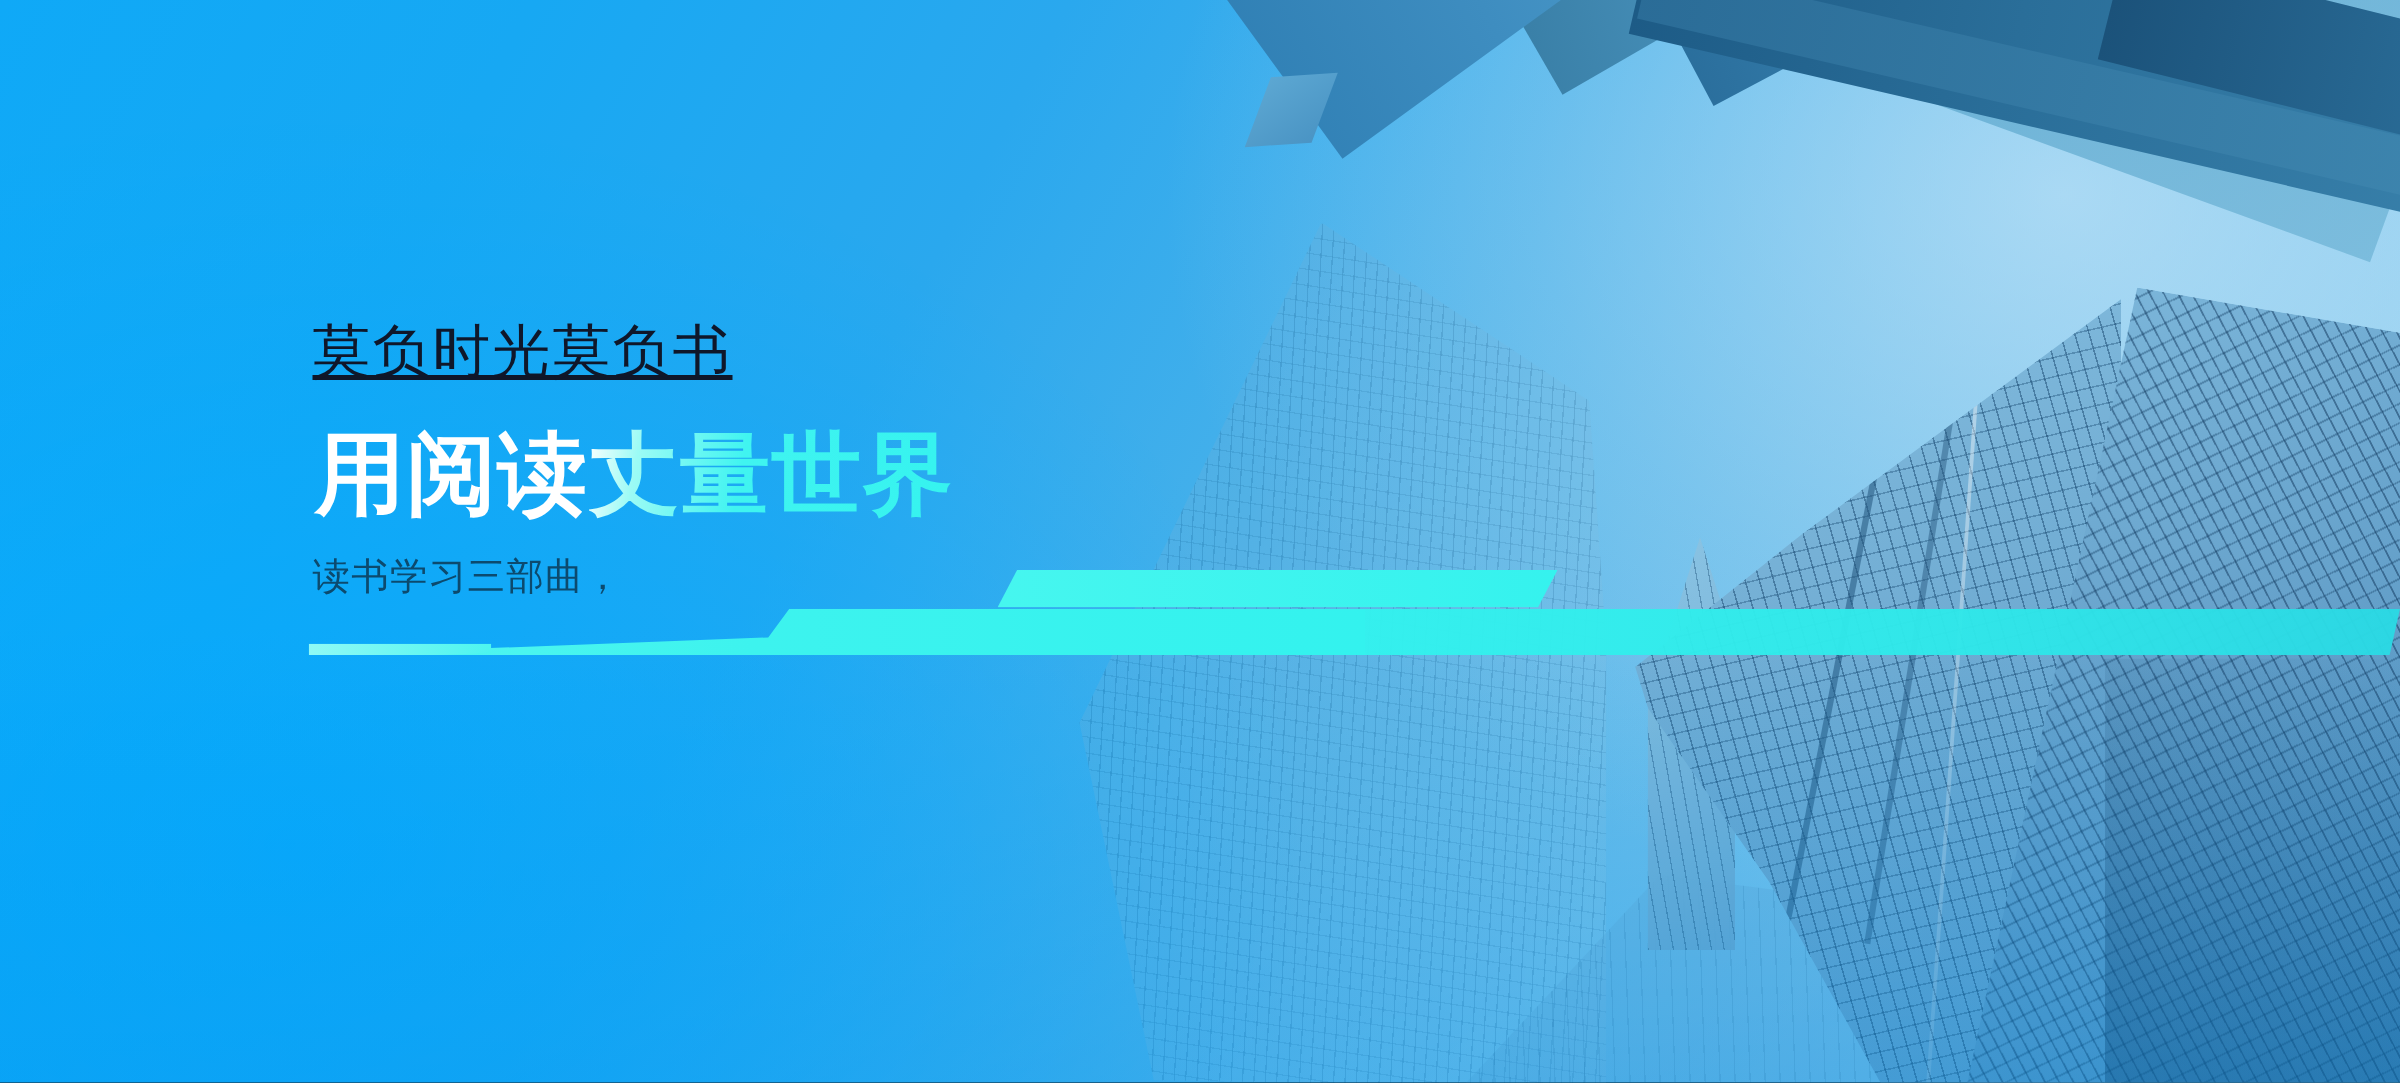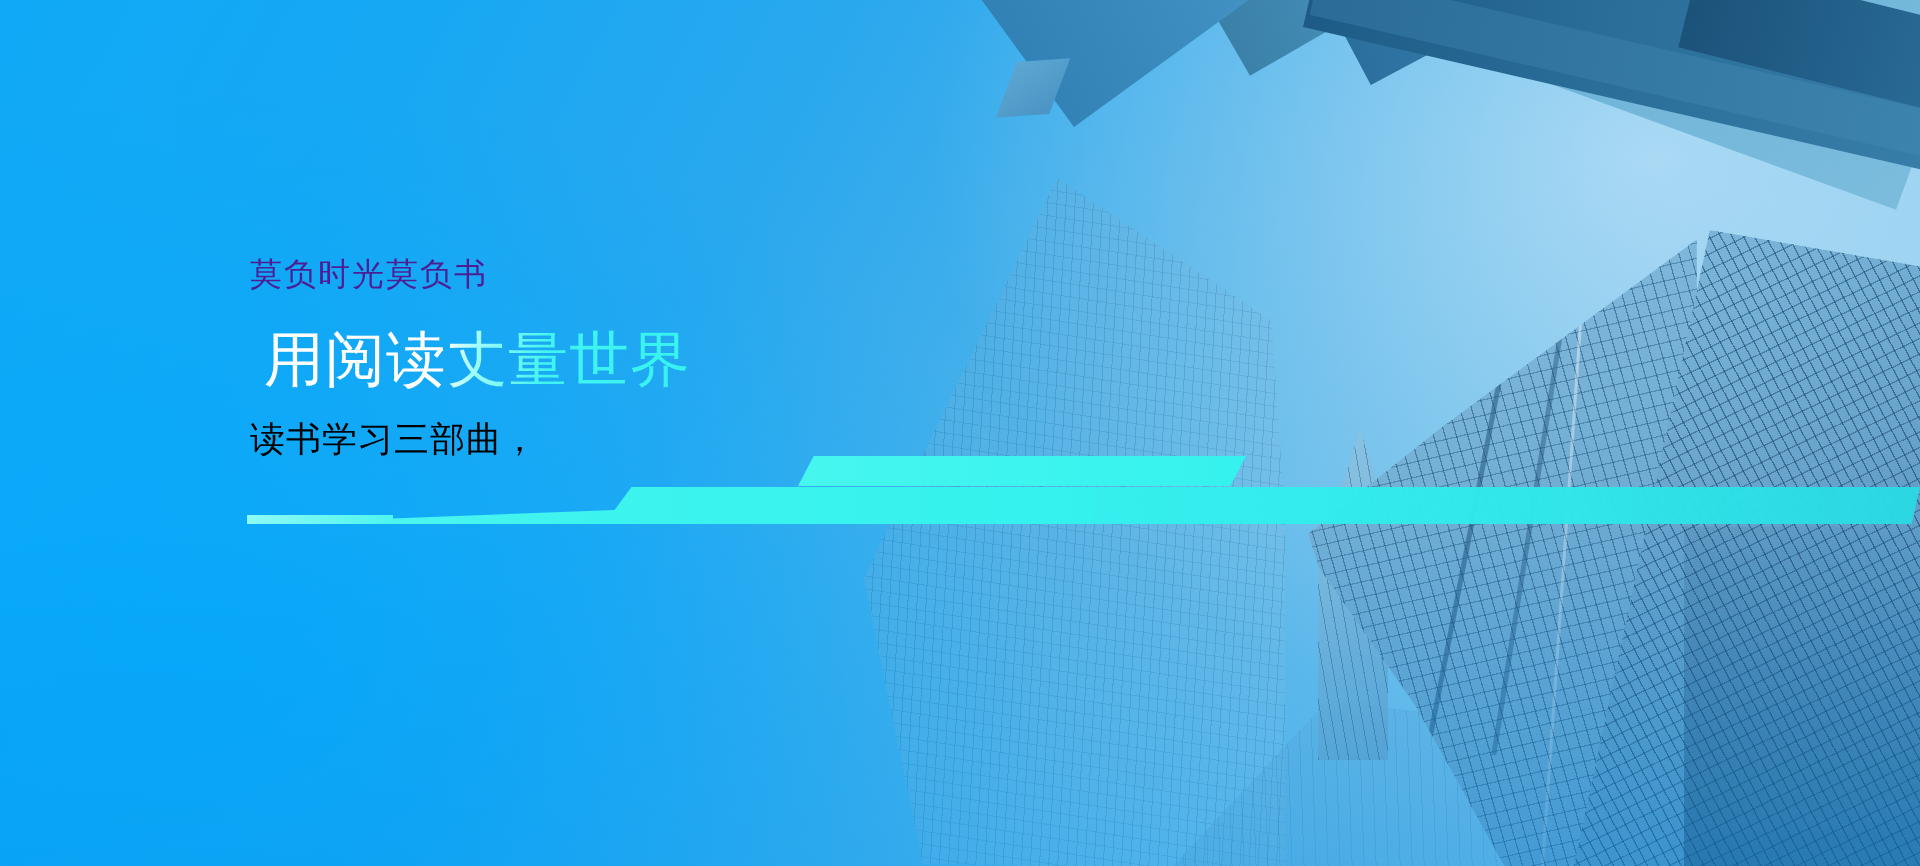--- a/index.html
+++ b/index.html
@@ -210,51 +210,52 @@
     left:1088px;top:456px;width:832px;height:30px;
     background:linear-gradient(90deg,#3df4ef 0%,#30ecec 60%,#2ad9e4 100%);
     clip-path:polygon(0% 0%, 100% 0%, 100% 100%, 1.5% 100%);
     opacity:.0;
   }
 
   
   .copy{position:absolute;left:248px;top:258px;width:900px;}
 
   .eyebrow{
-    font-size:32px;
+    font-size:46px;
     line-height:1;
-    color:#4c1d95;
+    color:#0f172a;
     letter-spacing:2px;
     font-weight:400;
     margin:0 0 40px 2px;
     white-space:nowrap;
+    text-decoration:underline;
   }
 
   .headline{
-    font-size:60px;
+    font-size:72px;
     line-height:1;
-    font-weight:400;
+    font-weight:700;
     letter-spacing:1px;
-    margin:16px;
+    margin:4px;
     white-space:nowrap;
     display:block;
   }
   .headline .seg-white{color:#ffffff;}
   .headline .seg-cyan{
     background:linear-gradient(100deg,#ffffff 0%, #9cfbf5 14%, #40f4f0 42%, #35f3ef 100%);
     -webkit-background-clip:text;
     background-clip:text;
     color:transparent;
   }
 
   .sub{
     margin:26px 0 0 2px;
-    font-size:35px;
+    font-size:30px;
     line-height:1.33;
-    color:#000000;
+    color:#0c4a6e;
     font-weight:400;
     letter-spacing:1px;
     white-space:nowrap;
     position:relative;
     z-index:4;
   }
   .sub-line{display:block;}
 </style>
 </head>
 <body>

